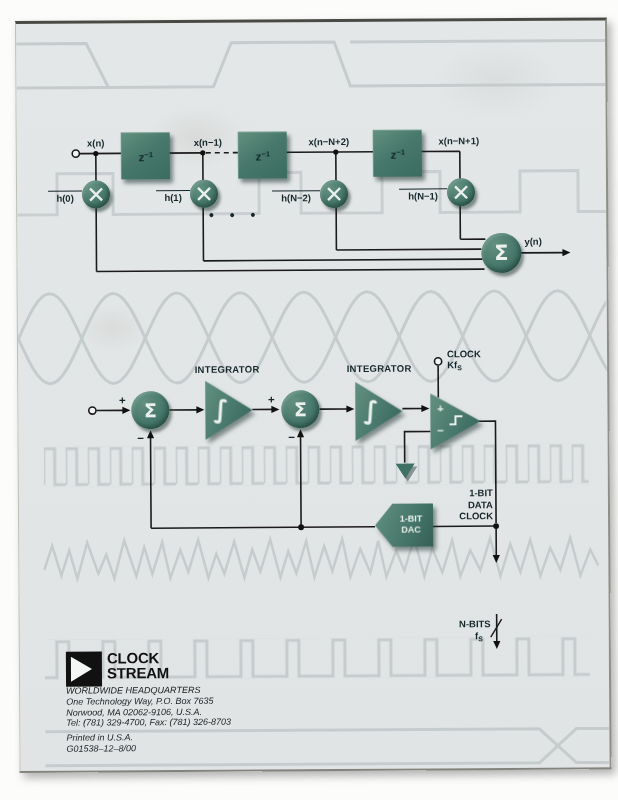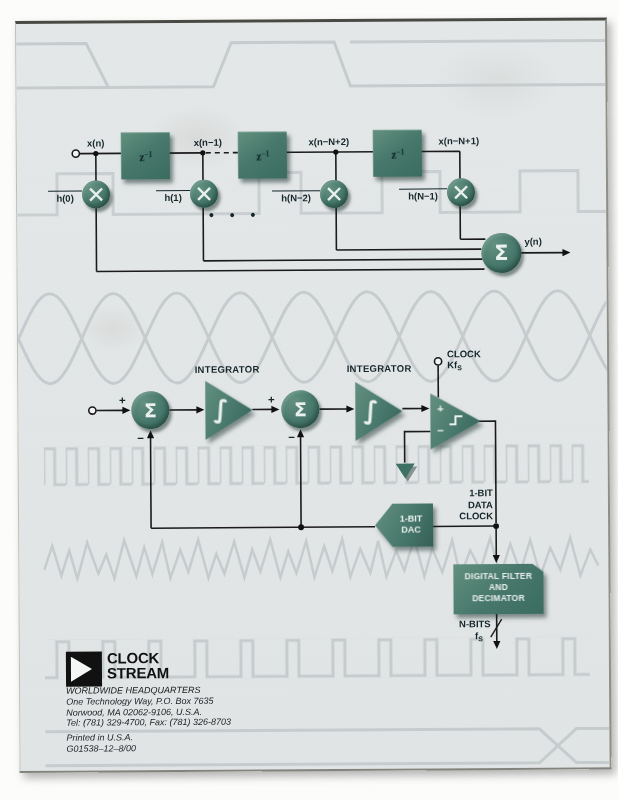--- a/index.html
+++ b/index.html
@@ -20,21 +20,21 @@
   .shape,.lbl{position:absolute;}
   .shape{z-index:3;}
   .lbl{z-index:4;font-weight:bold;font-size:9.5px;color:var(--ink,#15262a);white-space:nowrap;}
   .lblc{transform:translateX(-50%);}
   .pm{position:absolute;z-index:4;transform:translate(-50%,-50%);font-weight:bold;
       font-size:11.5px;color:var(--ink,#15262a);}
   .blk{width:48px;height:46px;
        background:linear-gradient(145deg,#62907f 0%,var(--green,#47786b) 45%,#3b6c60 100%);
        border-top:1px solid #7aa191;border-left:1px solid #6c9787;
        display:flex;align-items:center;justify-content:center;
-       font-weight:bold;font-size:11.5px;color:#10262c;font-family:Liberation Serif, serif;}
+       font-weight:bold;font-size:11.5px;color:#10262c;}
   .blkw{filter:drop-shadow(3.5px 4px 2px rgba(24,48,41,.55));}
   .circ{border-radius:50%;
         background:radial-gradient(circle at 32% 28%,#639080,var(--green,#47786b) 55%,#335f54 100%);
         box-shadow:2.5px 3.5px 3px rgba(25,48,42,.5), inset -2px -3px 4px rgba(15,40,33,.4),
                    inset 2px 2px 3px rgba(160,195,180,.35);
         display:flex;align-items:center;justify-content:center;}
   .sym{font-family:"DejaVu Sans",sans-serif;color:#eaf0ed;font-weight:bold;}
   .tw{position:absolute;z-index:3;filter:drop-shadow(3px 4px 2px rgba(22,46,39,.5));}
   .tri{width:100%;height:100%;clip-path:polygon(0 0,100% 50%,0 100%);
        background:linear-gradient(115deg,#639080 0%,var(--green,#47786b) 55%,#355f55 100%);
@@ -241,30 +241,20 @@
       </div>
     </div>
   </div>
 
   <div class="lbl" style="left:410px;top:466px;width:64px;text-align:right;line-height:11.5px">
     <div>1-BIT</div>
     <div>DATA</div>
     <div>CLOCK</div>
   </div>
 
-  <div class="tw" style="left:434px;top:543px;width:90px;height:50px">
-    <div style="width:100%;height:100%;clip-path:polygon(0 0,88% 0,100% 16%,100% 100%,0 100%);
-         background:linear-gradient(135deg,#62907f 0%,var(--green,#47786b) 50%,#3b6c60 100%);">
-      <div class="wht" style="padding-top:7px;font-size:8.5px;line-height:11px;letter-spacing:.2px">
-        <div>DIGITAL FILTER</div>
-        <div>AND</div>
-        <div>DECIMATOR</div>
-      </div>
-    </div>
-  </div>
 
   <div class="lbl" style="left:410px;top:597px;width:61px;text-align:right">N-BITS</div>
   <div class="lbl" style="left:410px;top:609px;width:53px;text-align:right"><span>f</span><span class="sub">S</span></div>
 
   <div class="shape" style="left:46px;top:628px;width:36px;height:35px;background:#111;z-index:4">
     <svg width="36" height="35">
       <polygon points="5,5 5,30 26,17.5" fill="#f4f5f5"></polygon>
     </svg>
   </div>
   <div class="lbl" style="left:87px;top:626px;font-size:15px;letter-spacing:-.2px;color:#101010">CLOCK</div>

